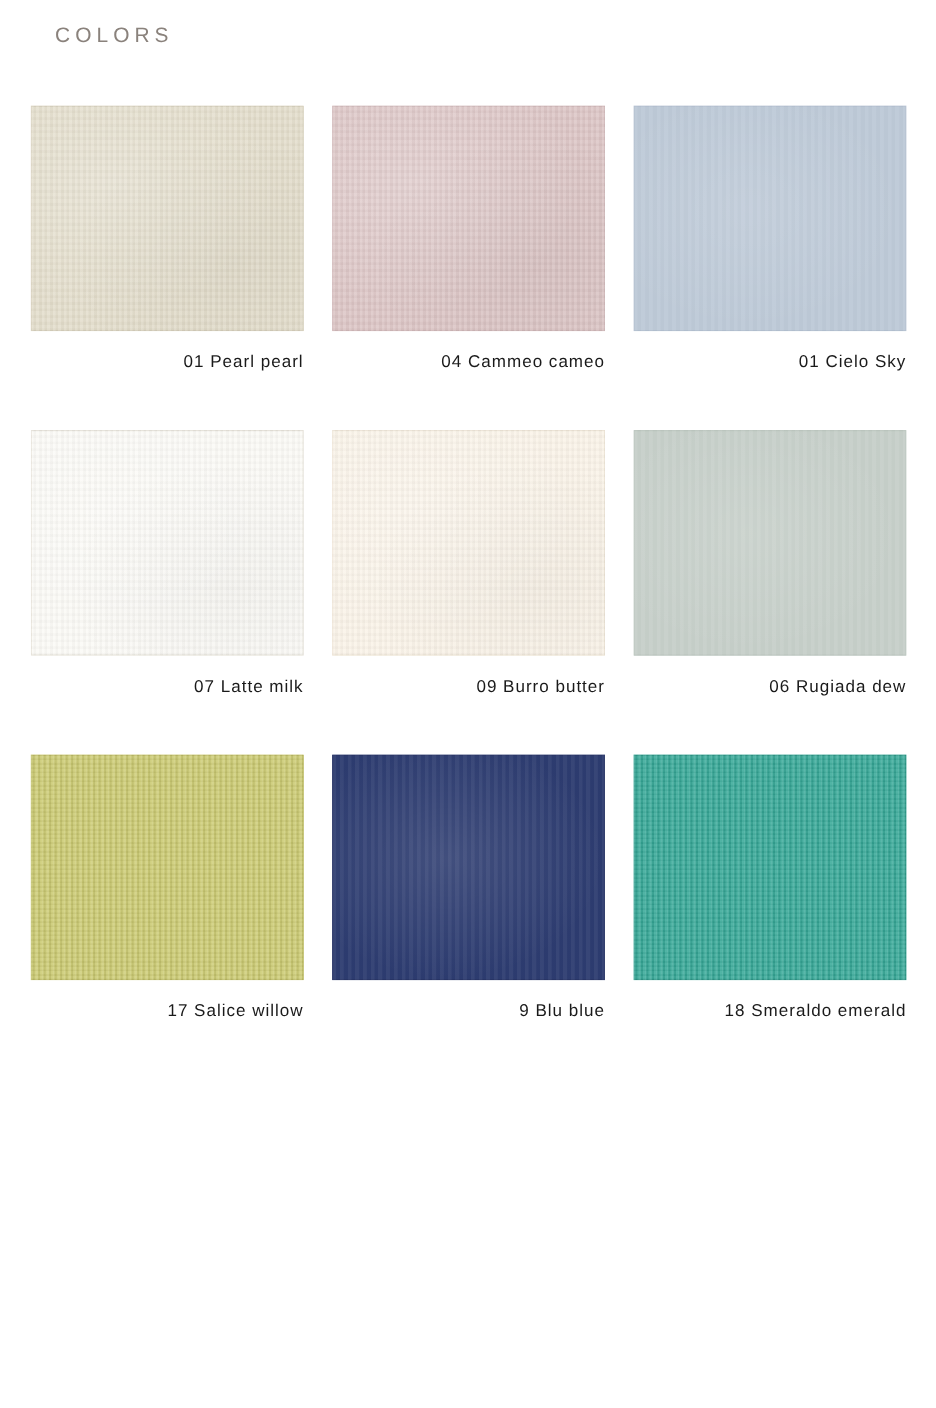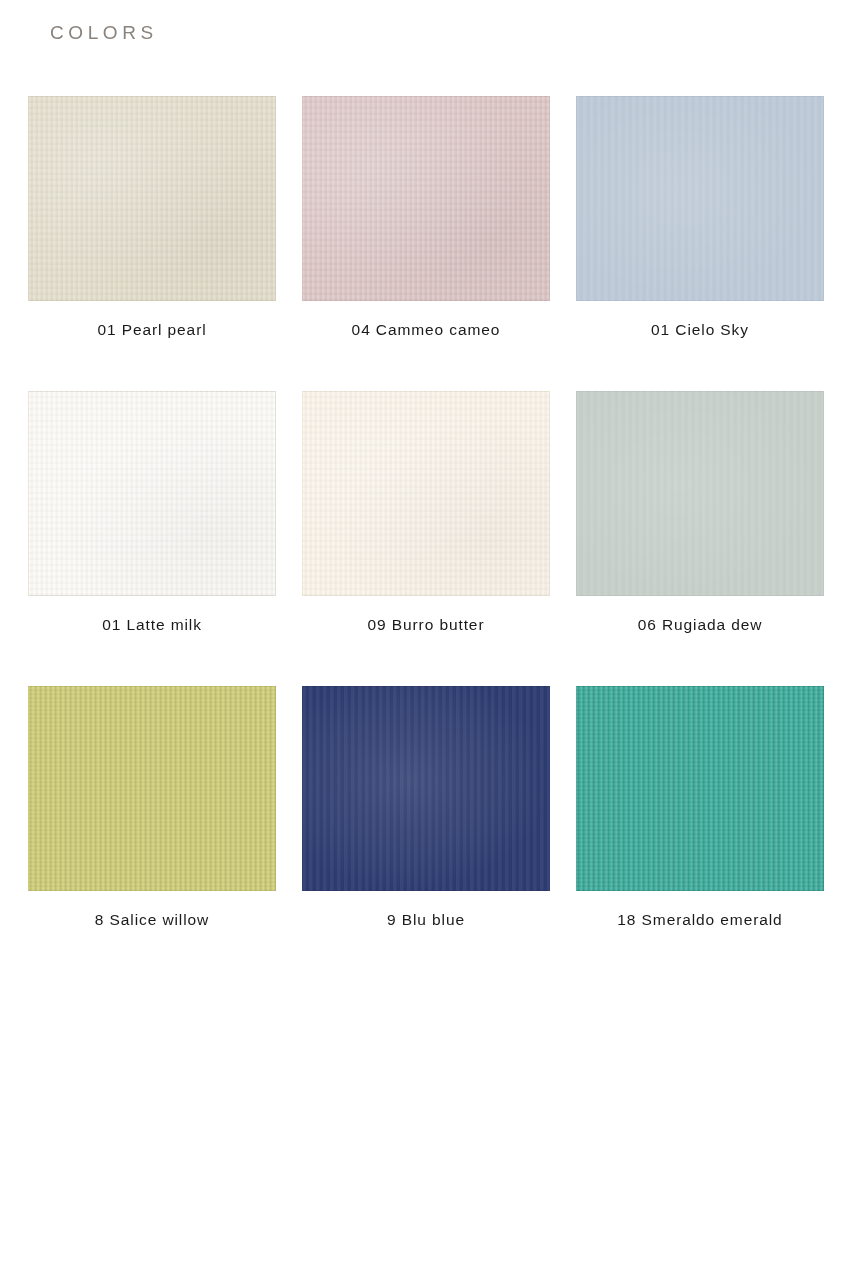--- a/index.html
+++ b/index.html
@@ -109,21 +109,21 @@
       repeating-linear-gradient(90deg,
         rgba(255,255,255,0.05) 0px,
         rgba(255,255,255,0.05) 3px,
         rgba(0,0,0,0.012) 4px,
         rgba(0,0,0,0.012) 7px),
       radial-gradient(ellipse at 42% 46%, rgba(255,255,255,0.10), rgba(255,255,255,0) 70%);
   }
 
   .swatch-label {
     display: block;
-    text-align: center;
+    text-align: right;
     font-size: 15.5px;
     letter-spacing: 0.9px;
     color: #1a1a1a;
     padding-top: 19px;
     line-height: 1.25;
     font-family: "Liberation Sans", sans-serif;
     white-space: nowrap;
   }
 </style>
 </head>
@@ -151,39 +151,39 @@
       <div class="swatch-cell">
         <div class="swatch-chip" style="background-color: rgb(189, 201, 215); box-shadow: rgb(178, 191, 207) 0px 0px 0px 1px inset;">
           <div class="tex tex-flat"></div>
         </div>
         <span class="swatch-label">01 Cielo Sky</span>
       </div>
       <div class="swatch-cell">
         <div class="swatch-chip" style="background-color: rgb(251, 250, 246); box-shadow: rgb(231, 227, 218) 0px 0px 0px 1px inset;">
           <div class="tex tex-soft"></div>
         </div>
-        <span class="swatch-label">01 Latte milk</span>
+        <span class="swatch-label">07 Latte milk</span>
       </div>
       <div class="swatch-cell">
         <div class="swatch-chip" style="background-color: rgb(250, 243, 232); box-shadow: rgb(238, 229, 214) 0px 0px 0px 1px inset;">
           <div class="tex tex-soft"></div>
         </div>
         <span class="swatch-label">09 Burro butter</span>
       </div>
       <div class="swatch-cell">
         <div class="swatch-chip" style="background-color: rgb(198, 207, 201); box-shadow: rgb(188, 198, 191) 0px 0px 0px 1px inset;">
           <div class="tex tex-flat"></div>
         </div>
         <span class="swatch-label">06 Rugiada dew</span>
       </div>
       <div class="swatch-cell">
         <div class="swatch-chip" style="background-color: rgb(204, 203, 114); box-shadow: rgb(194, 193, 104) 0px 0px 0px 1px inset;">
           <div class="tex tex-weave"></div>
         </div>
-        <span class="swatch-label">8 Salice willow</span>
+        <span class="swatch-label">17 Salice willow</span>
       </div>
       <div class="swatch-cell">
         <div class="swatch-chip" style="background-color: rgb(45, 60, 112); box-shadow: rgb(40, 53, 102) 0px 0px 0px 1px inset;">
           <div class="tex tex-flat"></div>
         </div>
         <span class="swatch-label">9 Blu blue</span>
       </div>
       <div class="swatch-cell">
         <div class="swatch-chip" style="background-color: rgb(53, 168, 151); box-shadow: rgb(47, 156, 140) 0px 0px 0px 1px inset;">
           <div class="tex tex-weave"></div>

